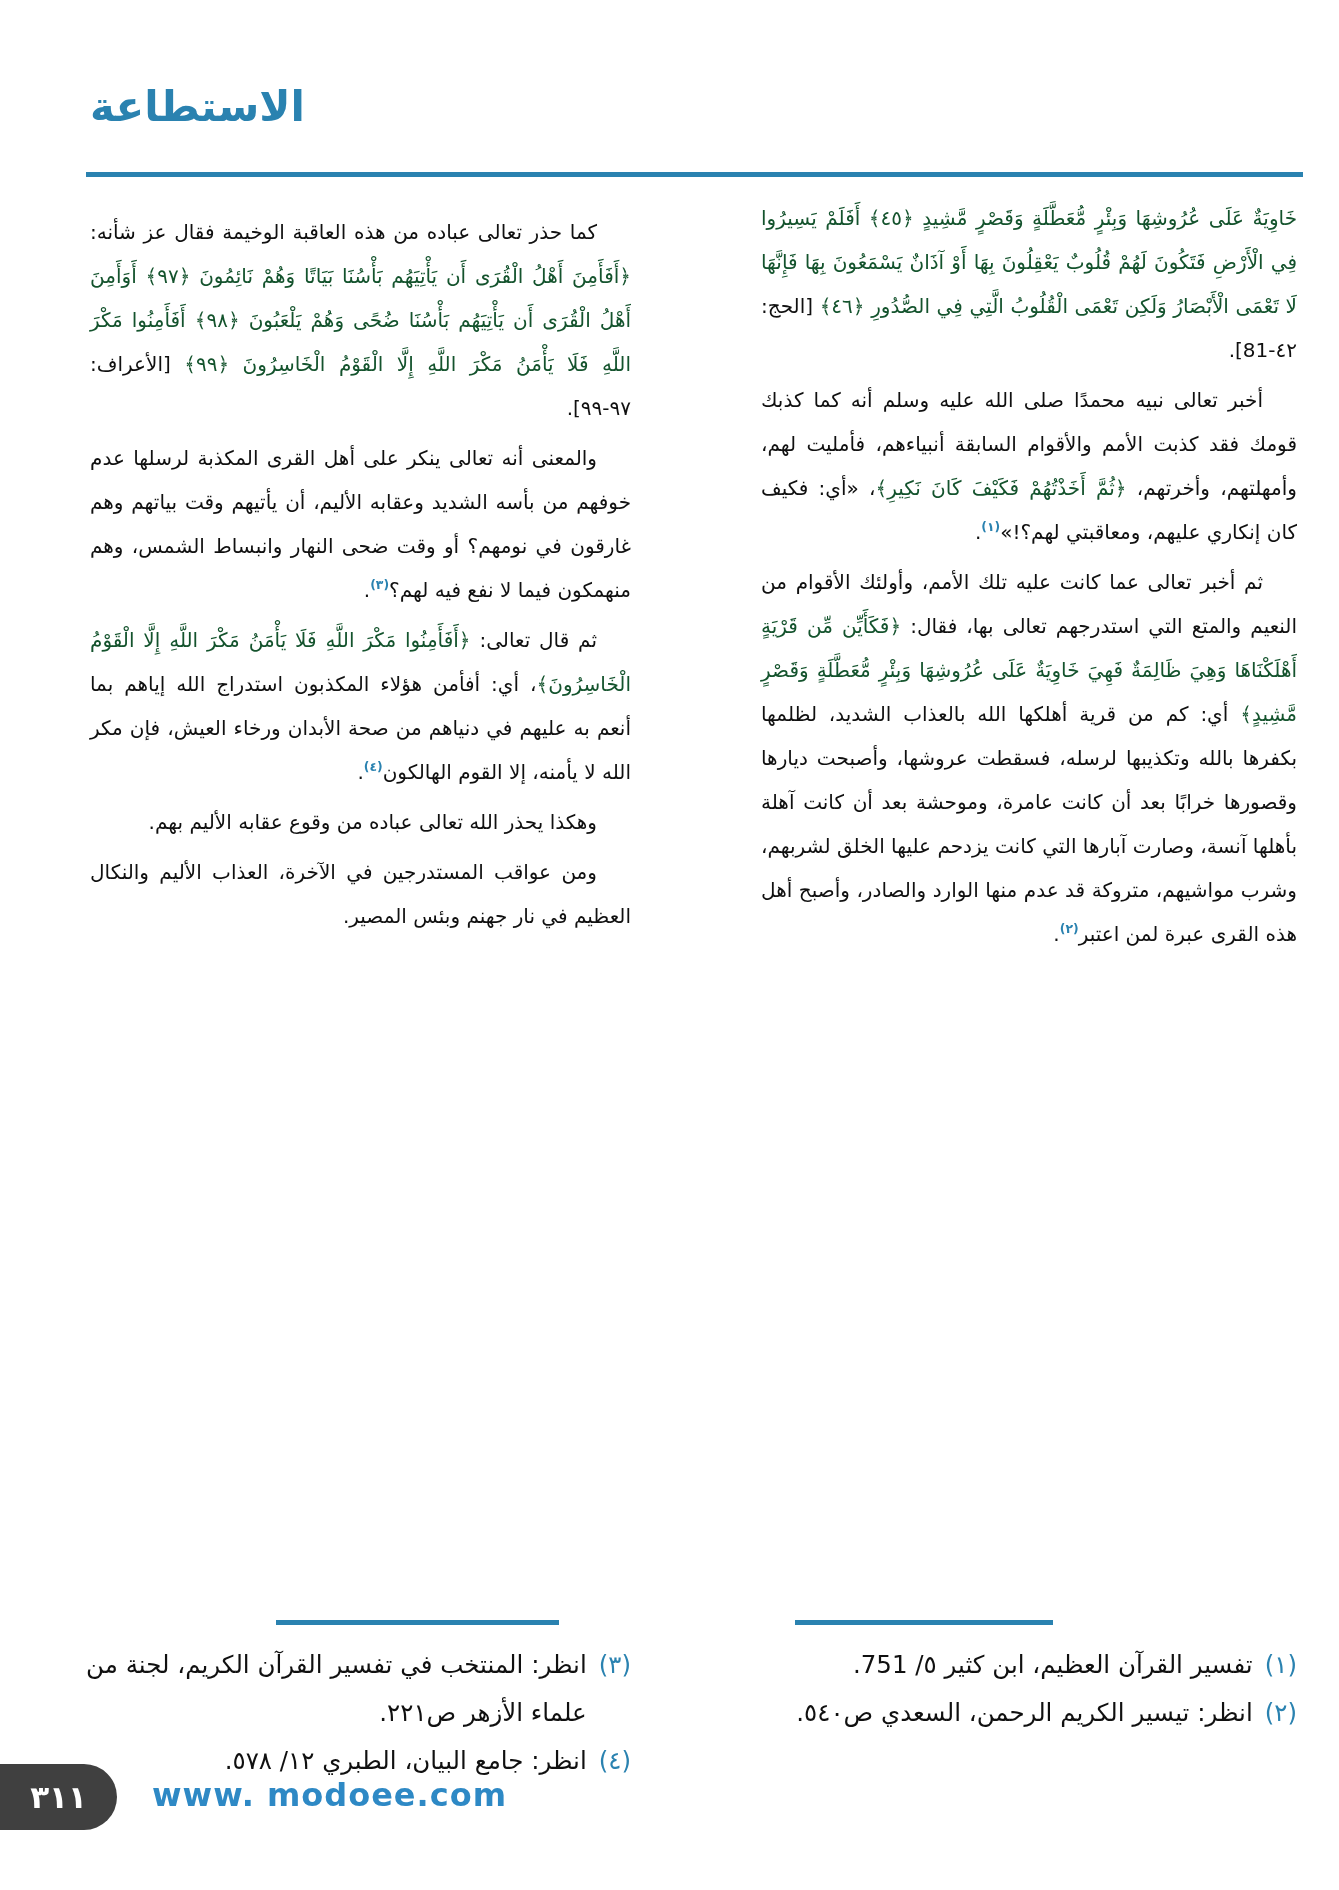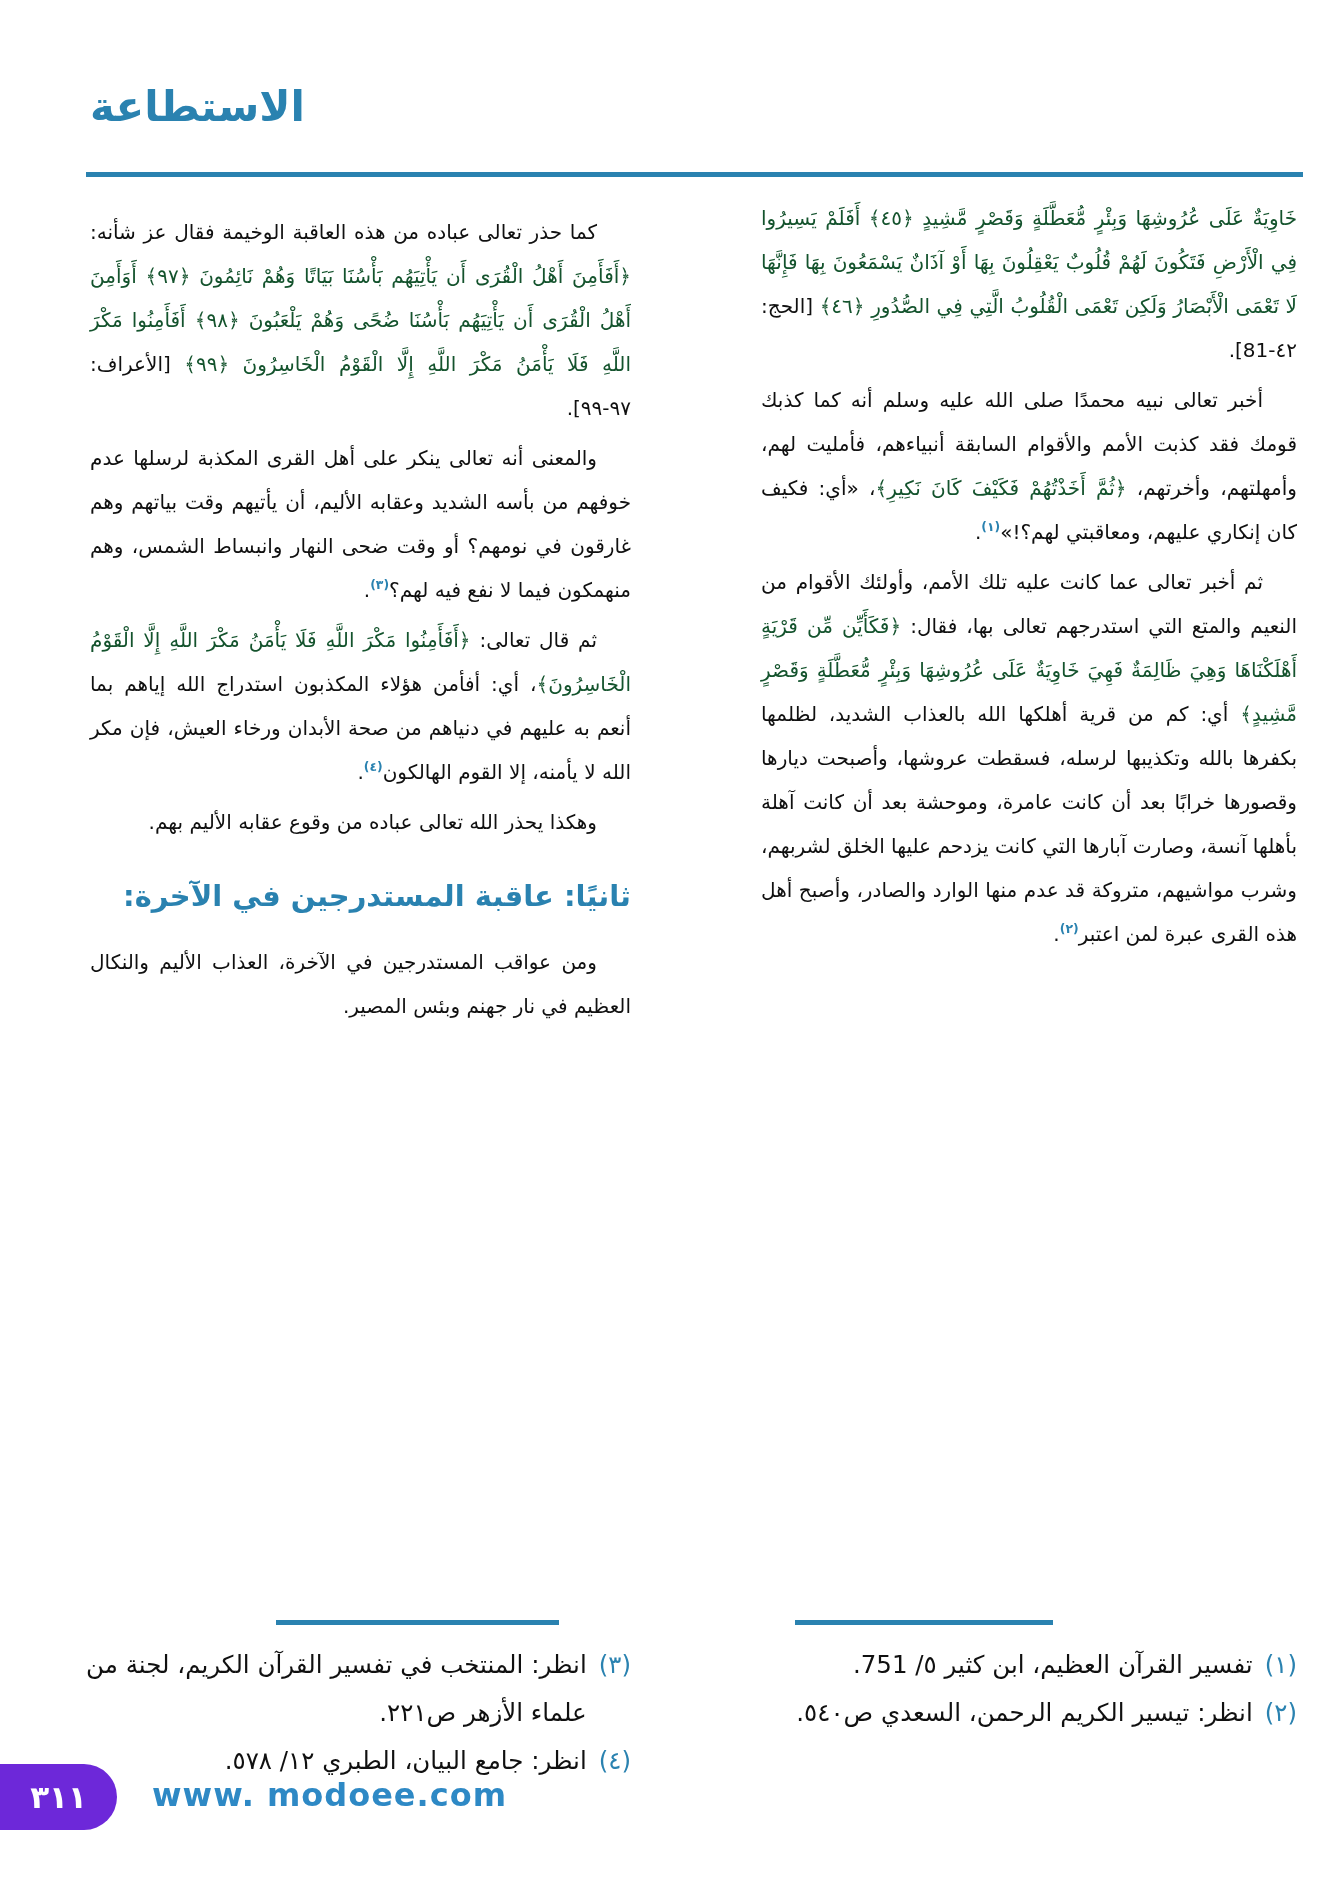--- a/index.html
+++ b/index.html
@@ -55,21 +55,21 @@
   .fn {
     display:flex; gap:12px;
     font-size:24.5px; line-height:1.95;
     text-align:justify;
   }
   .fn-marker { color:#2a82b0; white-space:nowrap; }
   .fn-text { flex:1; }
   .page-badge {
     position:absolute; left:0; top:1764px;
     width:117px; height:66px;
-    background:#6d28d9;
+    background:#404040;
     border-radius:0 36px 36px 0;
     display:flex; align-items:center; justify-content:center;
     color:#ffffff; font-size:31px; font-weight:700;
   }
   .website {
     position:absolute; left:152px; top:1776px;
     color:#2e89c5; font-size:32px; font-weight:600;
     direction:ltr; letter-spacing:1px;text-align:right;
   }
 </style>
@@ -99,21 +99,20 @@
       </div>
     </div>
   </div>
 
   <div class="col col-left">
     <div class="col-content">
       <p class="p indent"><span>كما حذر تعالى عباده من هذه العاقبة الوخيمة فقال عز شأنه: </span><span class="quran">﴿أَفَأَمِنَ أَهْلُ الْقُرَى أَن يَأْتِيَهُم بَأْسُنَا بَيَاتًا وَهُمْ نَائِمُونَ ﴿٩٧﴾ أَوَأَمِنَ أَهْلُ الْقُرَى أَن يَأْتِيَهُم بَأْسُنَا ضُحًى وَهُمْ يَلْعَبُونَ ﴿٩٨﴾ أَفَأَمِنُوا مَكْرَ اللَّهِ فَلَا يَأْمَنُ مَكْرَ اللَّهِ إِلَّا الْقَوْمُ الْخَاسِرُونَ ﴿٩٩﴾ </span><span class="citation">[الأعراف: ٩٧-٩٩].</span></p>
       <p class="p indent"><span>والمعنى أنه تعالى ينكر على أهل القرى المكذبة لرسلها عدم خوفهم من بأسه الشديد وعقابه الأليم، أن يأتيهم وقت بياتهم وهم غارقون في نومهم؟ أو وقت ضحى النهار وانبساط الشمس، وهم منهمكون فيما لا نفع فيه لهم؟</span><span class="fnref">(٣)</span><span>.</span></p>
       <p class="p indent"><span>ثم قال تعالى: </span><span class="quran">﴿أَفَأَمِنُوا مَكْرَ اللَّهِ فَلَا يَأْمَنُ مَكْرَ اللَّهِ إِلَّا الْقَوْمُ الْخَاسِرُونَ﴾</span><span>، أي: أفأمن هؤلاء المكذبون استدراج الله إياهم بما أنعم به عليهم في دنياهم من صحة الأبدان ورخاء العيش، فإن مكر الله لا يأمنه، إلا القوم الهالكون</span><span class="fnref">(٤)</span><span>.</span></p>
       <p class="p indent">وهكذا يحذر الله تعالى عباده من وقوع عقابه الأليم بهم.</p>
-      <div class="heading">ثانيًا: عاقبة المستدرجين في الآخرة:</div>
       <p class="p indent">ومن عواقب المستدرجين في الآخرة، العذاب الأليم والنكال العظيم في نار جهنم وبئس المصير.</p>
     </div>
     <div class="footnotes">
       <div class="fn-sep"></div>
       <div class="fn">
         <span class="fn-marker">(٣)</span>
         <span class="fn-text">انظر: المنتخب في تفسير القرآن الكريم، لجنة من علماء الأزهر ص٢٢١.</span>
       </div>
       <div class="fn">
         <span class="fn-marker">(٤)</span>

